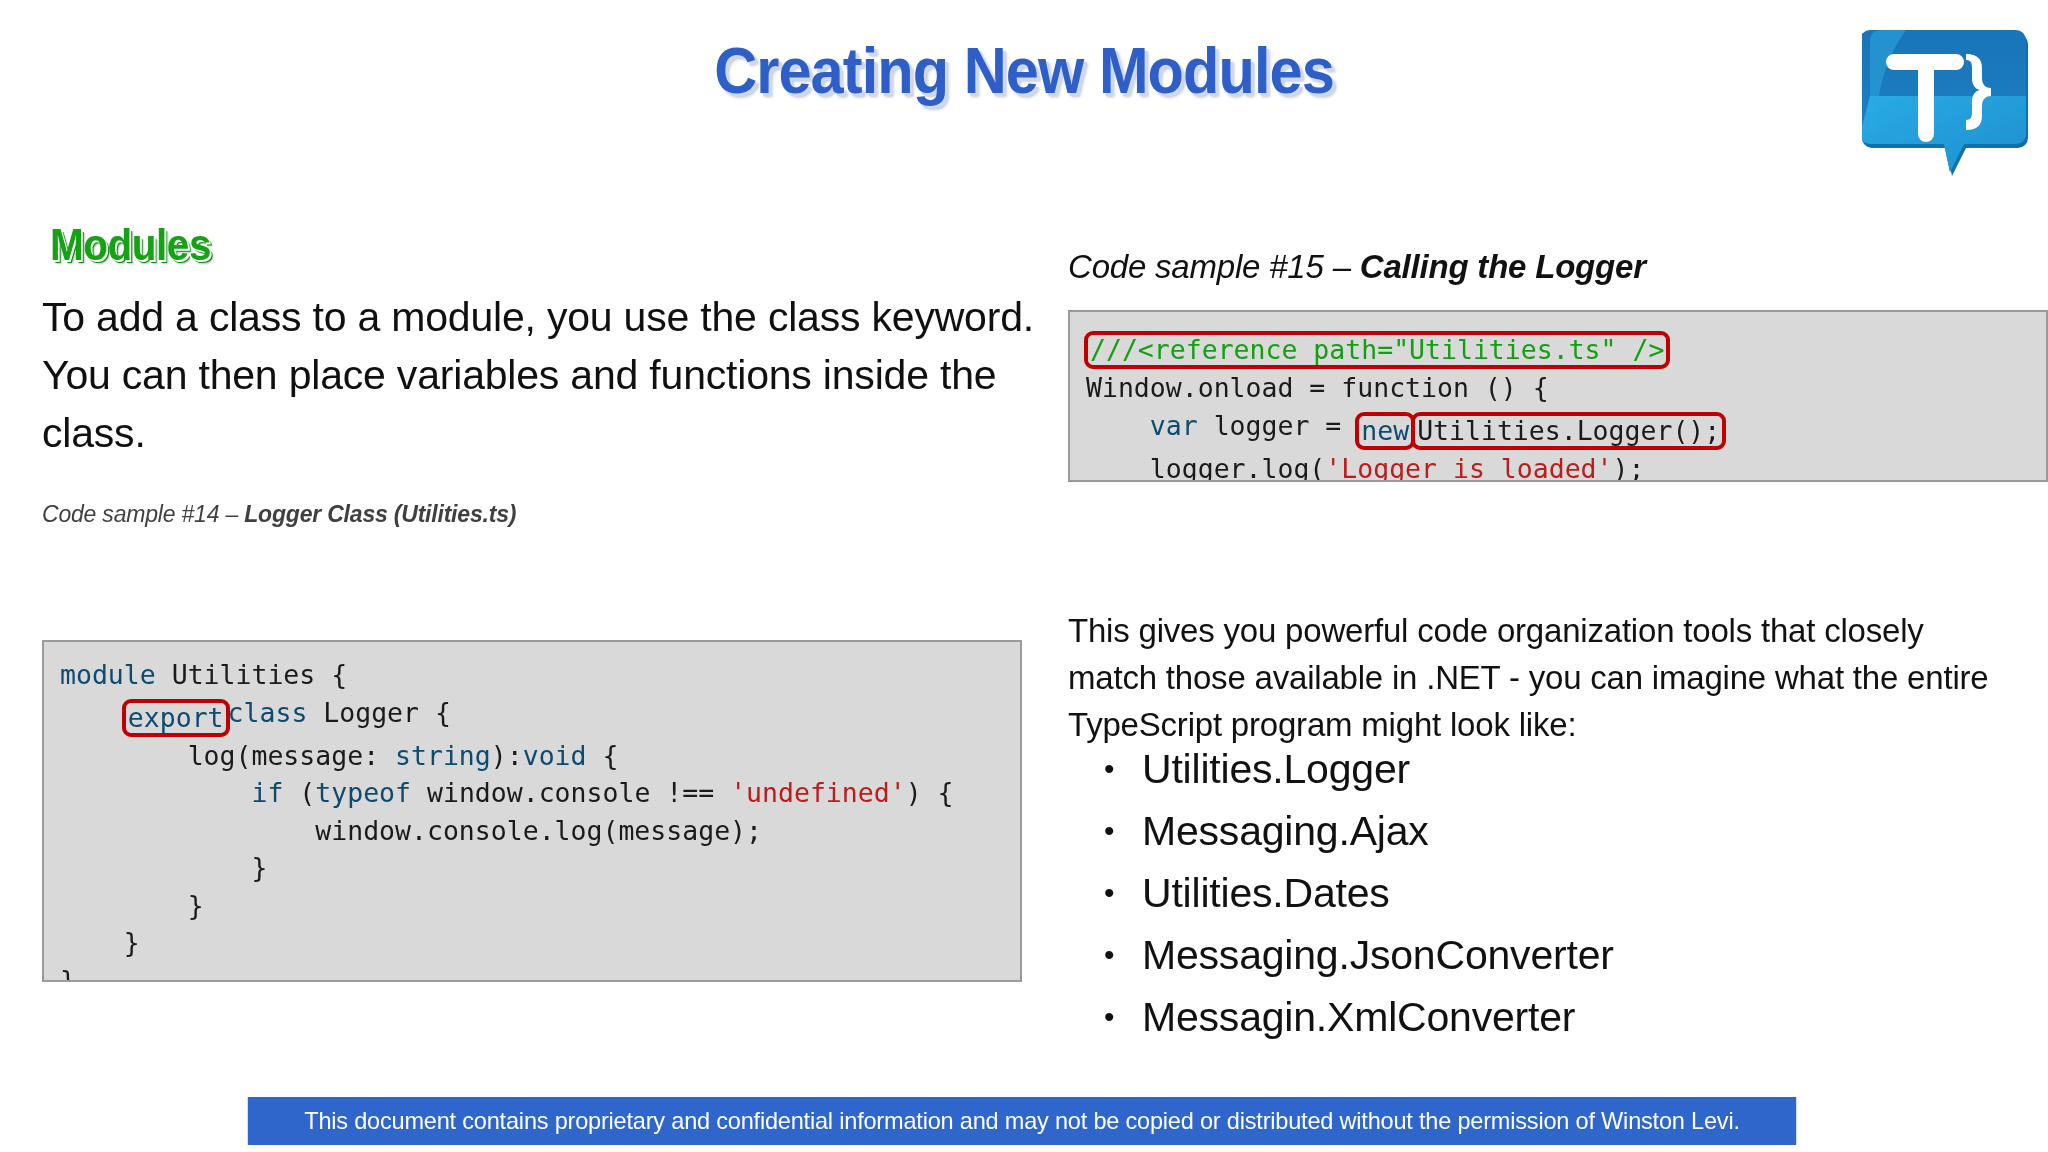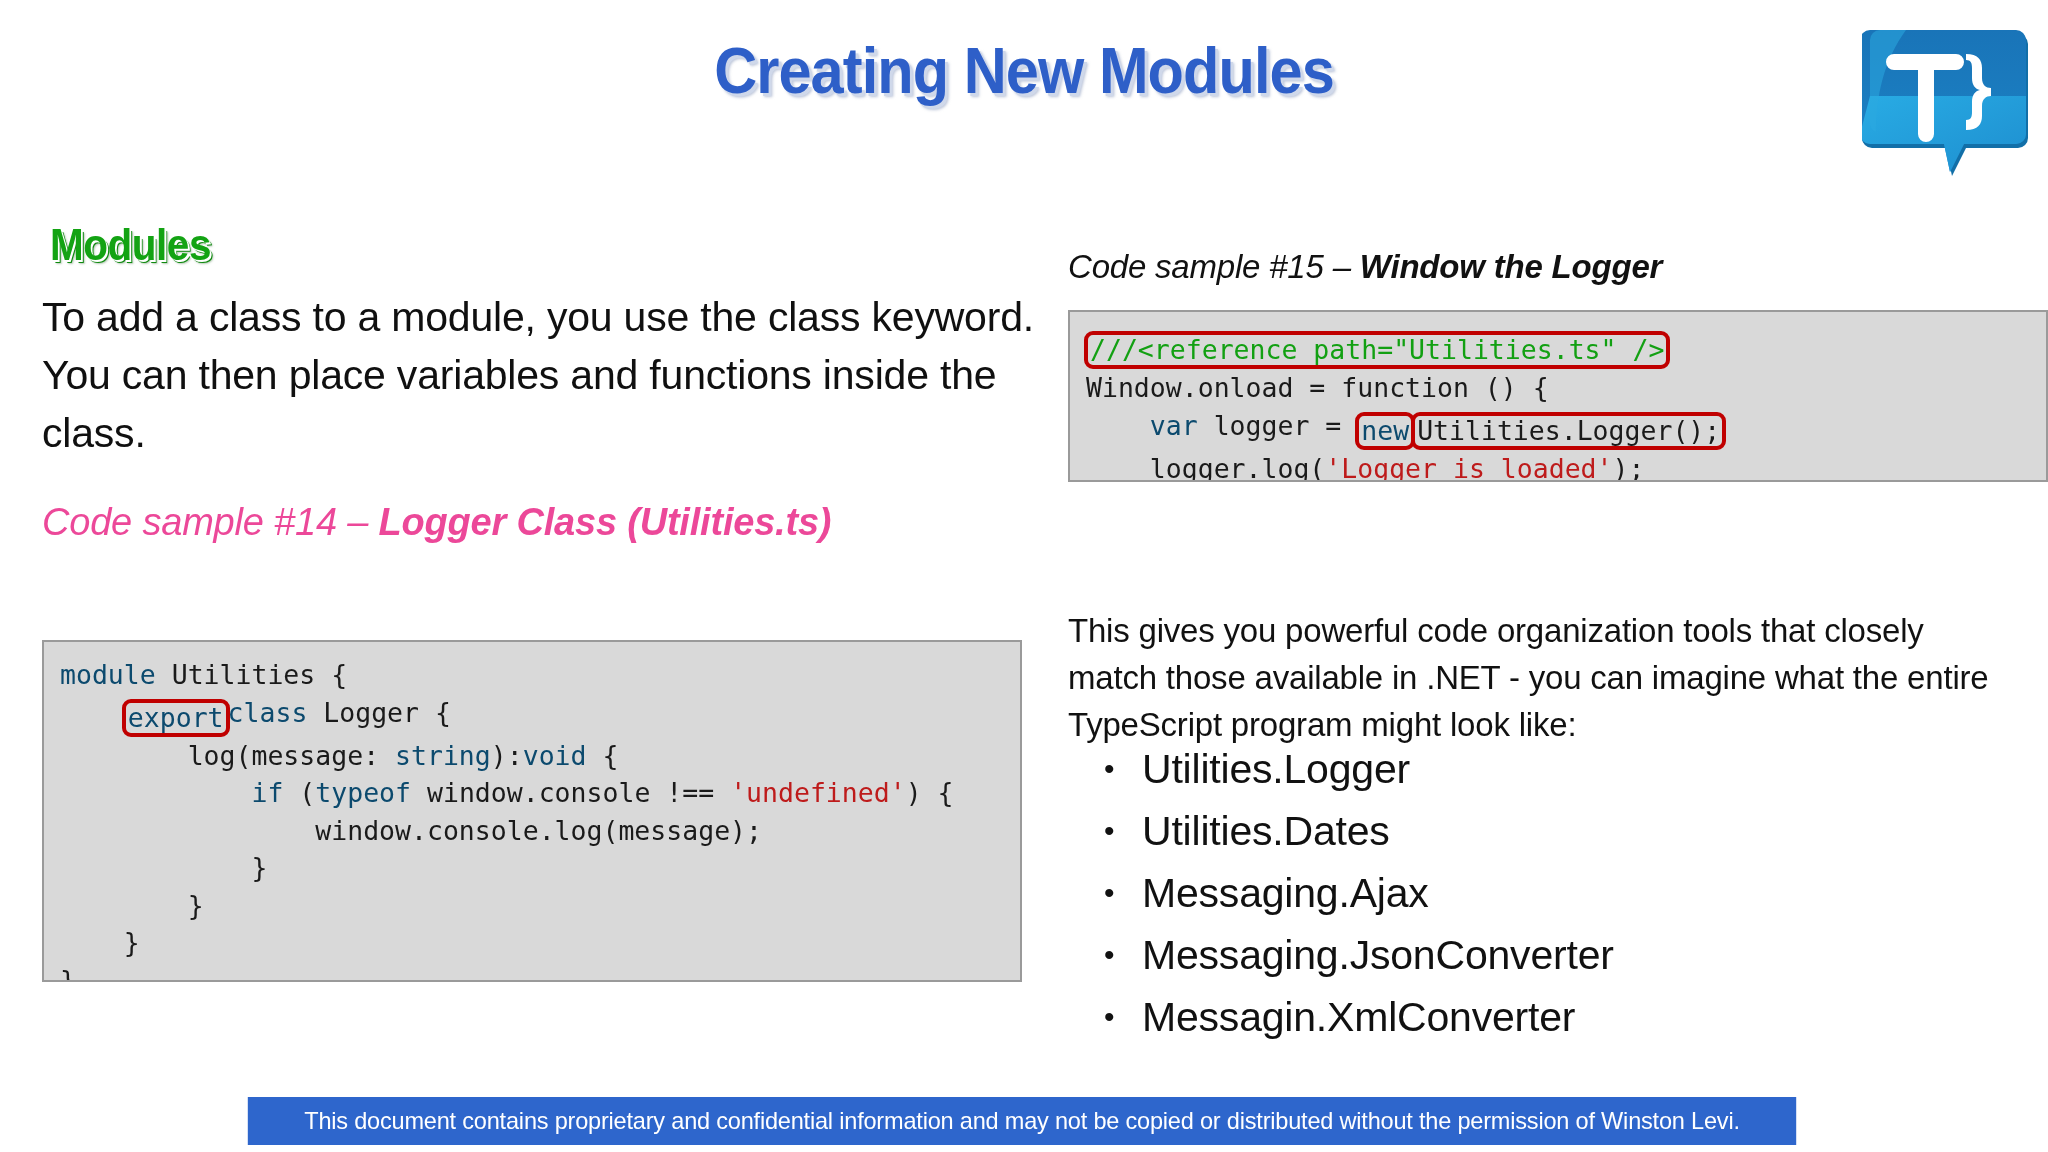--- a/index.html
+++ b/index.html
@@ -74,23 +74,23 @@
     letter-spacing: -0.3px;
   }
   .body-par {
     font-size: 41px;
     line-height: 1.42;
     color: #101010;
     margin: 18px 0 0 0;
     letter-spacing: -0.2px;
   }
   .caption {
-    font-size: 38px;
+    font-size: 23px;
     font-style: italic;
-    color: #ec4899;
+    color: #404040;
     margin: 38px 0 0 0;
     letter-spacing: -0.2px;
   }
   .caption b { font-weight: bold; }
 
   
   .code-block {
     position: absolute;
     background: #D9D9D9;
     border: 2px solid #9a9a9a;
@@ -221,32 +221,32 @@
 <span>    </span><span class="hl kw">export</span><span class="kw">class</span><span> Logger {</span>
 <span>        log(message: </span><span class="kw">string</span><span>):</span><span class="kw">void</span><span> {</span>
 <span>            </span><span class="kw">if</span><span> (</span><span class="kw">typeof</span><span> window.console !== </span><span class="str">'undefined'</span><span>) {</span>
 <span>                window.console.log(message);</span>
 <span>            }</span>
 <span>        }</span>
 <span>    }</span>
 <span>}</span></div>
 
 <div id="right-col">
-  <p id="right-caption"><span>Code sample #15 – </span><b>Window the Logger</b></p>
+  <p id="right-caption"><span>Code sample #15 – </span><b>Calling the Logger</b></p>
 </div>
 
 <div class="code-block" id="code-right"><span class="hl cmt">///&lt;reference path="Utilities.ts" /&gt;</span>
 <span>Window.onload = function () {</span>
 <span>    </span><span class="kw">var</span><span> logger = </span><span class="hl kw">new</span><span class="hl">Utilities.Logger();</span>
 <span>    logger.log(</span><span class="str">'Logger is loaded'</span><span>);</span>
 </div>
 
 <p id="right-par">This gives you powerful code organization tools that closely match those available in .NET - you can imagine what the entire TypeScript program might look like:</p>
 
 <ul id="bullet-list">
   <li>Utilities.Logger</li>
+  <li>Messaging.Ajax</li>
   <li>Utilities.Dates</li>
-  <li>Messaging.Ajax</li>
   <li>Messaging.JsonConverter</li>
   <li>Messagin.XmlConverter</li>
 </ul>
 
 <div id="footer-banner">This document contains proprietary and confidential information and may not be copied or distributed without the permission of Winston Levi.</div>
 
 </body></html>

